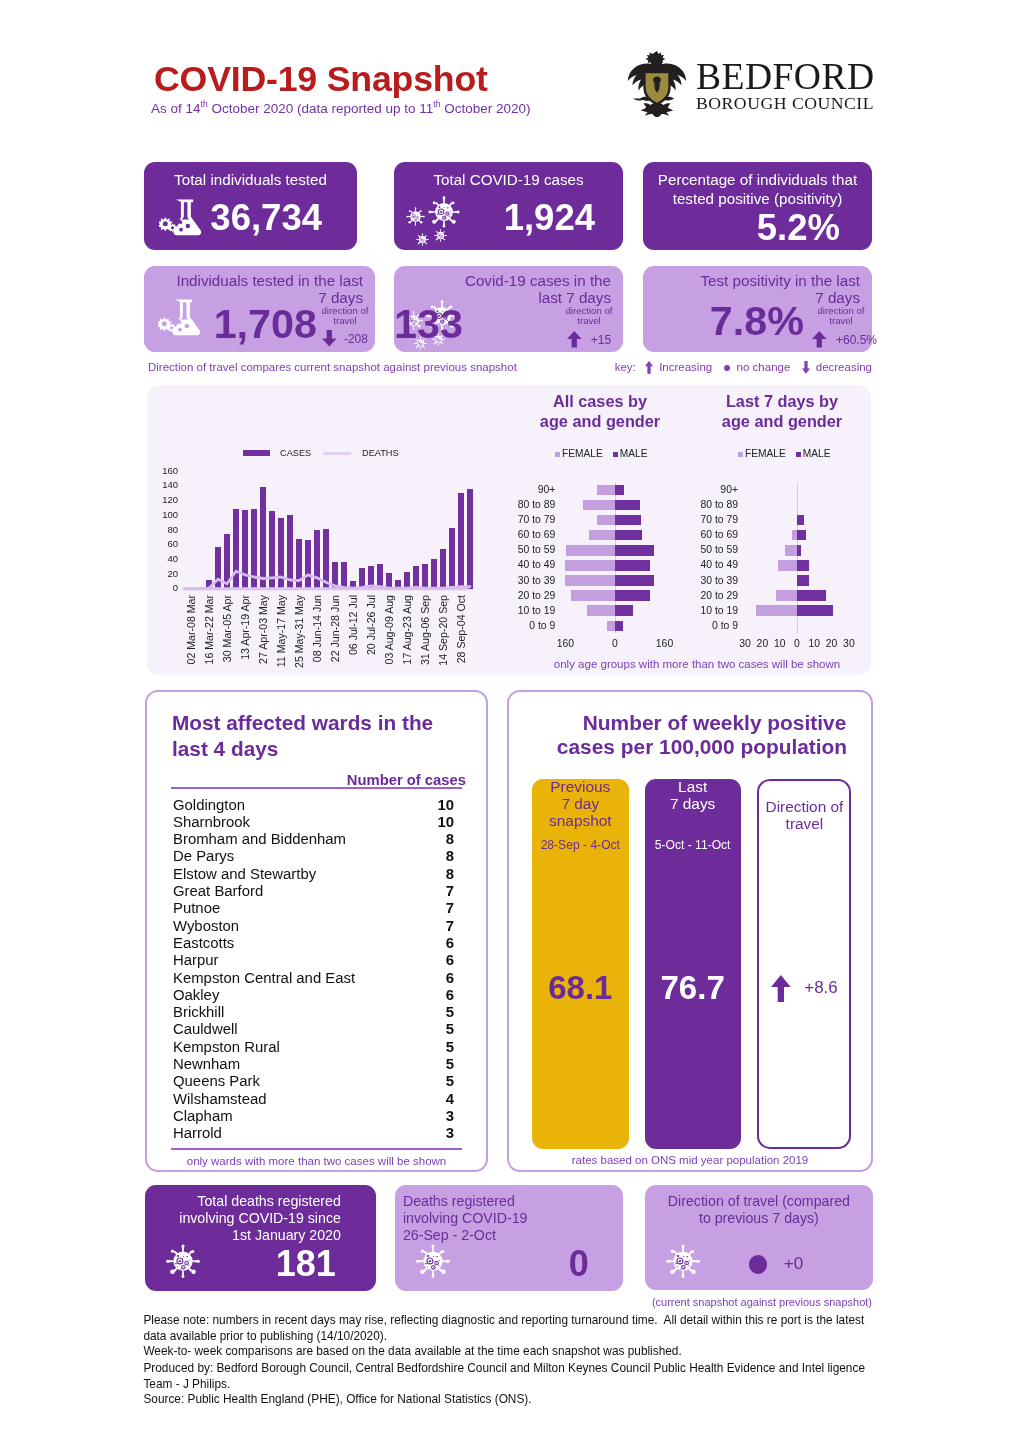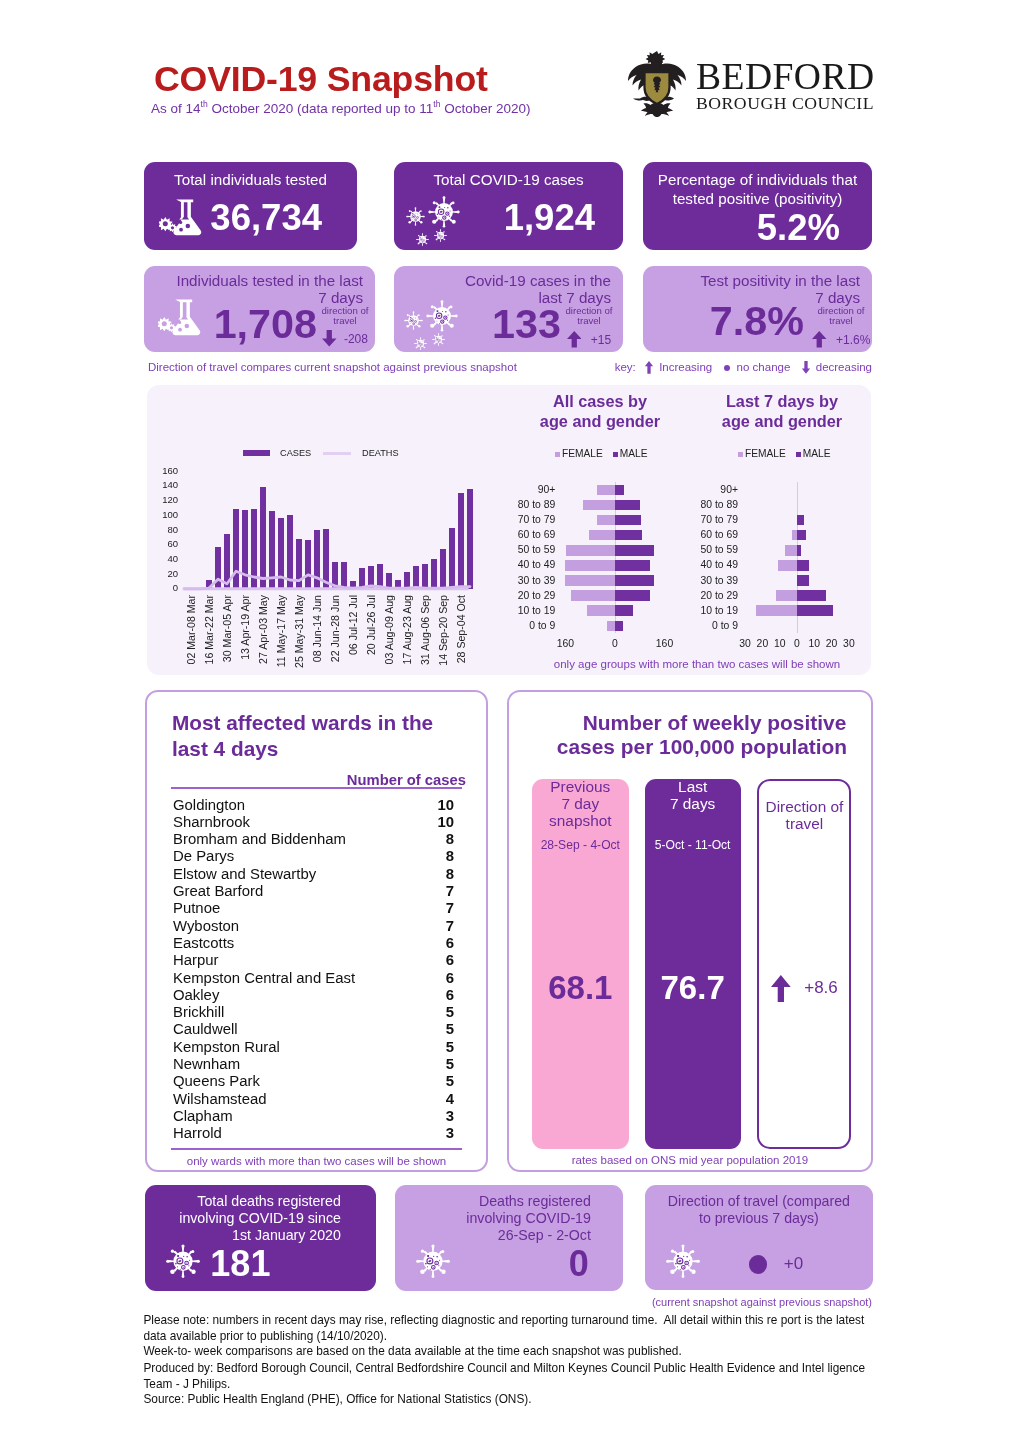--- a/index.html
+++ b/index.html
@@ -216,21 +216,21 @@
 
   <div class="abs stat light" style="left:394px;top:266px;width:229px;height:86px">
     <div class="stat-label" style="left:56px;top:6px;right:12px;font-size:15.2px;line-height:17px">Covid-19 cases in the last 7 days</div>
     <span class="abs" style="left:10px;top:34px;color:#fff">
       <svg width="66" height="56" viewBox="0 0 66 56">
         <use href="#virus" x="22" y="0" width="32" height="32"></use>
         <use href="#virus" x="0" y="11" width="19" height="19"></use>
         <use href="#virus" x="28" y="33" width="13" height="13"></use>
         <use href="#virus" x="10" y="37" width="13" height="13"></use>
       </svg></span>
-    <div class="stat-value" style="left:0;right:62px;top:38px;font-size:41.3px;line-height:41px;text-align:right">133</div>
+    <div class="stat-value" style="left:0;right:62px;top:38px;font-size:41.3px;line-height:41px;">133</div>
     <div class="dirblk" style="right:8px;top:40px;width:52px">
       <div class="dl">direction of</div>
       <div class="dl">travel</div>
       <div style="margin-top:5px;white-space:nowrap">
         <svg class="arrow" width="14.5" height="16.5" viewBox="0 0 14.5 16.5">
             <path d="M4.6 16.5 h5.3 v-8.6 h4.6 l-7.25-7.9 -7.25 7.9 h4.6z" fill="#6B2C99"></path>
           </svg>
         <span style="font-size:12px;margin-left:5px">+15</span>
       </div>
     </div>
@@ -239,21 +239,21 @@
   <div class="abs stat light" style="left:643px;top:266px;width:229px;height:86px">
     <div class="stat-label" style="left:52px;top:6px;right:12px;font-size:15.2px;line-height:17px">Test positivity in the last 7 days</div>
     <div class="stat-value" style="left:0;right:68px;top:35px;font-size:41.3px;line-height:41px;text-align:right">7.8%</div>
     <div class="dirblk" style="right:2px;top:40px;width:58px">
       <div class="dl">direction of</div>
       <div class="dl">travel</div>
       <div style="margin-top:5px;white-space:nowrap">
         <svg class="arrow" width="14.5" height="16.5" viewBox="0 0 14.5 16.5">
             <path d="M4.6 16.5 h5.3 v-8.6 h4.6 l-7.25-7.9 -7.25 7.9 h4.6z" fill="#6B2C99"></path>
           </svg>
-        <span style="font-size:12px;margin-left:5px">+1.6%</span>
+        <span style="font-size:12px;margin-left:5px">+60.5%</span>
       </div>
     </div>
   </div>
 
   <div class="abs" id="keyrow">
     <span>Direction of travel compares current snapshot against previous snapshot</span>
     <span class="right">
       <span>key:</span>
       <svg class="arrow" width="10" height="13" viewBox="0 0 14 19" style="margin:0 2px 0 5px">
           <path d="M4.6 18.6 h4.8 v-11 h3.6 l-6-7.6 -6 7.6 h3.6z" fill="#8040B8"></path>
@@ -456,21 +456,21 @@
     <div class="hr" style="left:24px;right:24px;top:456px"></div>
     <div id="wardnote">only wards with more than two cases will be shown</div>
   </div>
 
   <div class="abs card" id="rates">
     <div class="panel-title" style="left:58px;top:19px;width:295px;text-align:center;font-size:20.9px;line-height:24.2px">
       <div>Number of weekly positive</div>
       <div style="margin-left:-25px">cases per 100,000 population</div>
     </div>
 
-    <div class="ratecol" style="left:23px;top:87px;width:96.6px;height:370px;background:#f9a8d4">
+    <div class="ratecol" style="left:23px;top:87px;width:96.6px;height:370px;background:#eab308">
       <div class="t" style="top:0px;font-size:15.4px;line-height:16.8px;color:#6B2C99">
         <div>Previous</div>
         <div>7 day</div>
         <div>snapshot</div>
       </div>
       <div class="t" style="top:59px;font-size:12.1px;color:#6B2C99">28-Sep - 4-Oct</div>
       <div class="t" style="top:190px;font-size:33px;font-weight:bold;color:#6B2C99">68.1</div>
     </div>
 
     <div class="ratecol" style="left:135.7px;top:87px;width:95.9px;height:370px;background:#6E2C9B">
@@ -501,25 +501,25 @@
   <div class="abs stat dark" style="left:144.9px;top:1185.4px;width:231px;height:106px">
     <div class="stat-label" style="left:8px;right:35px;top:8px;font-size:14.2px;line-height:16.8px;text-align:right">
       <div>Total deaths registered</div>
       <div>involving COVID-19 since</div>
       <div>1st January 2020</div>
     </div>
     <span class="abs" style="left:19.6px;top:58.8px;color:#fff">
       <svg width="38" height="34.5" viewBox="0 0 100 100">
           <use href="#virus" width="100" height="100"></use>
         </svg></span>
-    <div class="stat-value" style="left:0;right:40px;top:61px;font-size:36px;line-height:36px;text-align:center">181</div>
+    <div class="stat-value" style="left:0;right:40px;top:61px;font-size:36px;line-height:36px;text-align:right">181</div>
   </div>
 
   <div class="abs stat light" style="left:394.9px;top:1185.4px;width:228px;height:106px">
-    <div class="stat-label" style="left:8px;right:32px;top:8px;font-size:14.2px;line-height:16.8px;text-align:right">
+    <div class="stat-label" style="left:8px;right:32px;top:8px;font-size:14.2px;line-height:16.8px;text-align:left">
       <div>Deaths registered</div>
       <div>involving COVID-19</div>
       <div>26-Sep - 2-Oct</div>
     </div>
     <span class="abs" style="left:19.6px;top:58.8px;color:#fff">
       <svg width="38" height="34.5" viewBox="0 0 100 100">
           <use href="#virus" width="100" height="100"></use>
         </svg></span>
     <div class="stat-value" style="left:0;right:34px;top:61px;font-size:36px;line-height:36px;text-align:right">0</div>
   </div>

